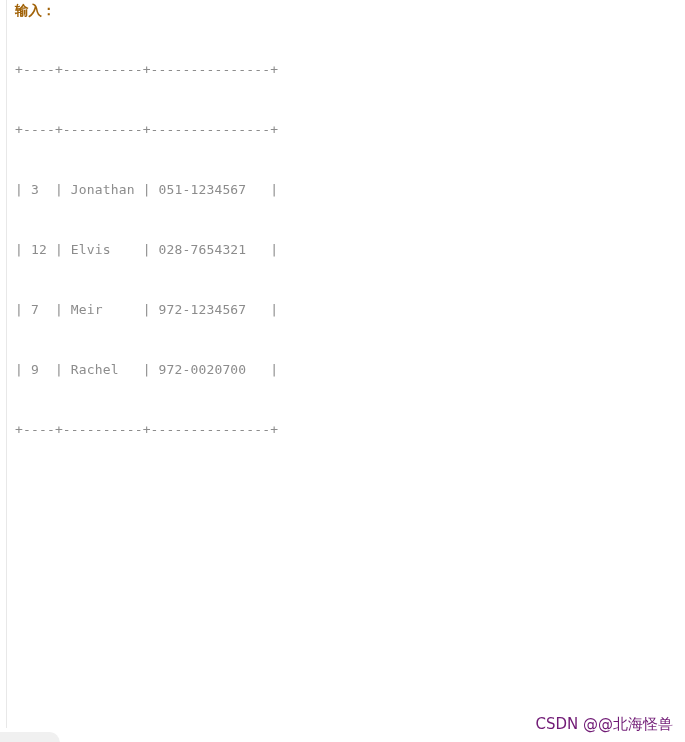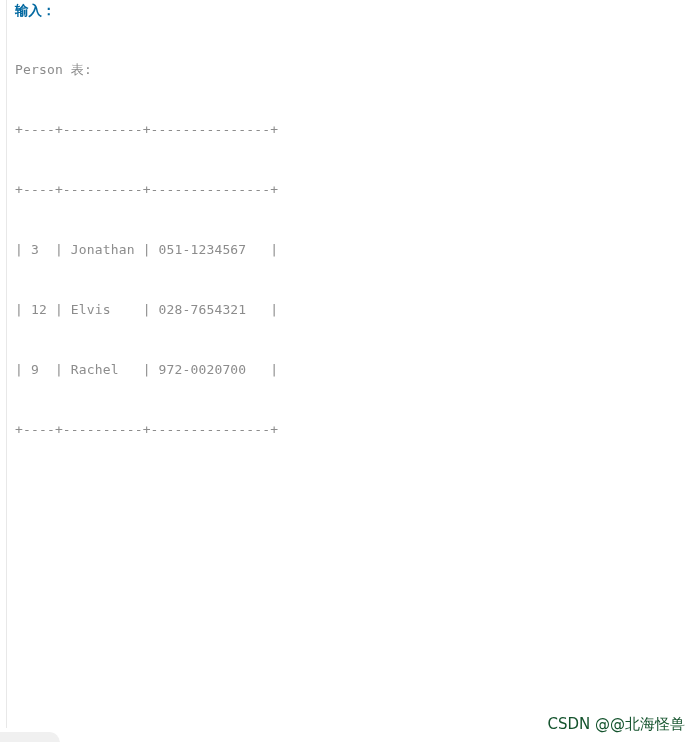--- a/index.html
+++ b/index.html
@@ -39,21 +39,21 @@
     left: 15px;
     top: 0px;
     width: 660px;
   }
 
   .section-title {
     font-family: "DejaVu Sans", "Liberation Sans", sans-serif;
     font-weight: bold;
     font-size: 13.5px;
     line-height: 20px;
-    color: #0369a1;
+    color: #a16207;
     white-space: pre;
     margin: 0;
     padding: 0;
   }
 
   .code-block {
     font-family: "DejaVu Sans Mono", "Liberation Mono", monospace;
     font-size: 13px;
     line-height: 20px;
     color: #8c8c8c;
@@ -75,26 +75,26 @@
     display: block;
     white-space: pre;
     height: 20px;
     line-height: 20px;
     color: #8c8c8c;
     font-size: 13px;
   }
 
   #watermark {
     position: absolute;
-    right: 0;
+    right: 12px;
     bottom: 8px;
     font-family: "DejaVu Sans", "Liberation Sans", sans-serif;
     font-size: 15px;
     line-height: 20px;
-    color: #14532d;
+    color: #701a75;
     white-space: pre;
     user-select: none;
   }
 
   
   #bottom-chip {
     position: absolute;
     left: 0px;
     top: 732px;
     width: 60px;
@@ -109,25 +109,25 @@
 
 <div id="page">
 
   <div id="gutter-rule"></div>
 
   <div id="content">
 
     <div class="section-title">输入：</div>
 
     <div class="code-block">
-      <span class="tbl-caption">Person 表:</span>
       <span class="code-line">+----+----------+---------------+</span>
       <span class="code-line">+----+----------+---------------+</span>
       <span class="code-line">| 3  | Jonathan | 051-1234567   |</span>
       <span class="code-line">| 12 | Elvis    | 028-7654321   |</span>
+      <span class="code-line">| 7  | Meir     | 972-1234567   |</span>
       <span class="code-line">| 9  | Rachel   | 972-0020700   |</span>
       <span class="code-line">+----+----------+---------------+</span>
     </div>
 
     <div class="code-block">
       
       
       
       
       

